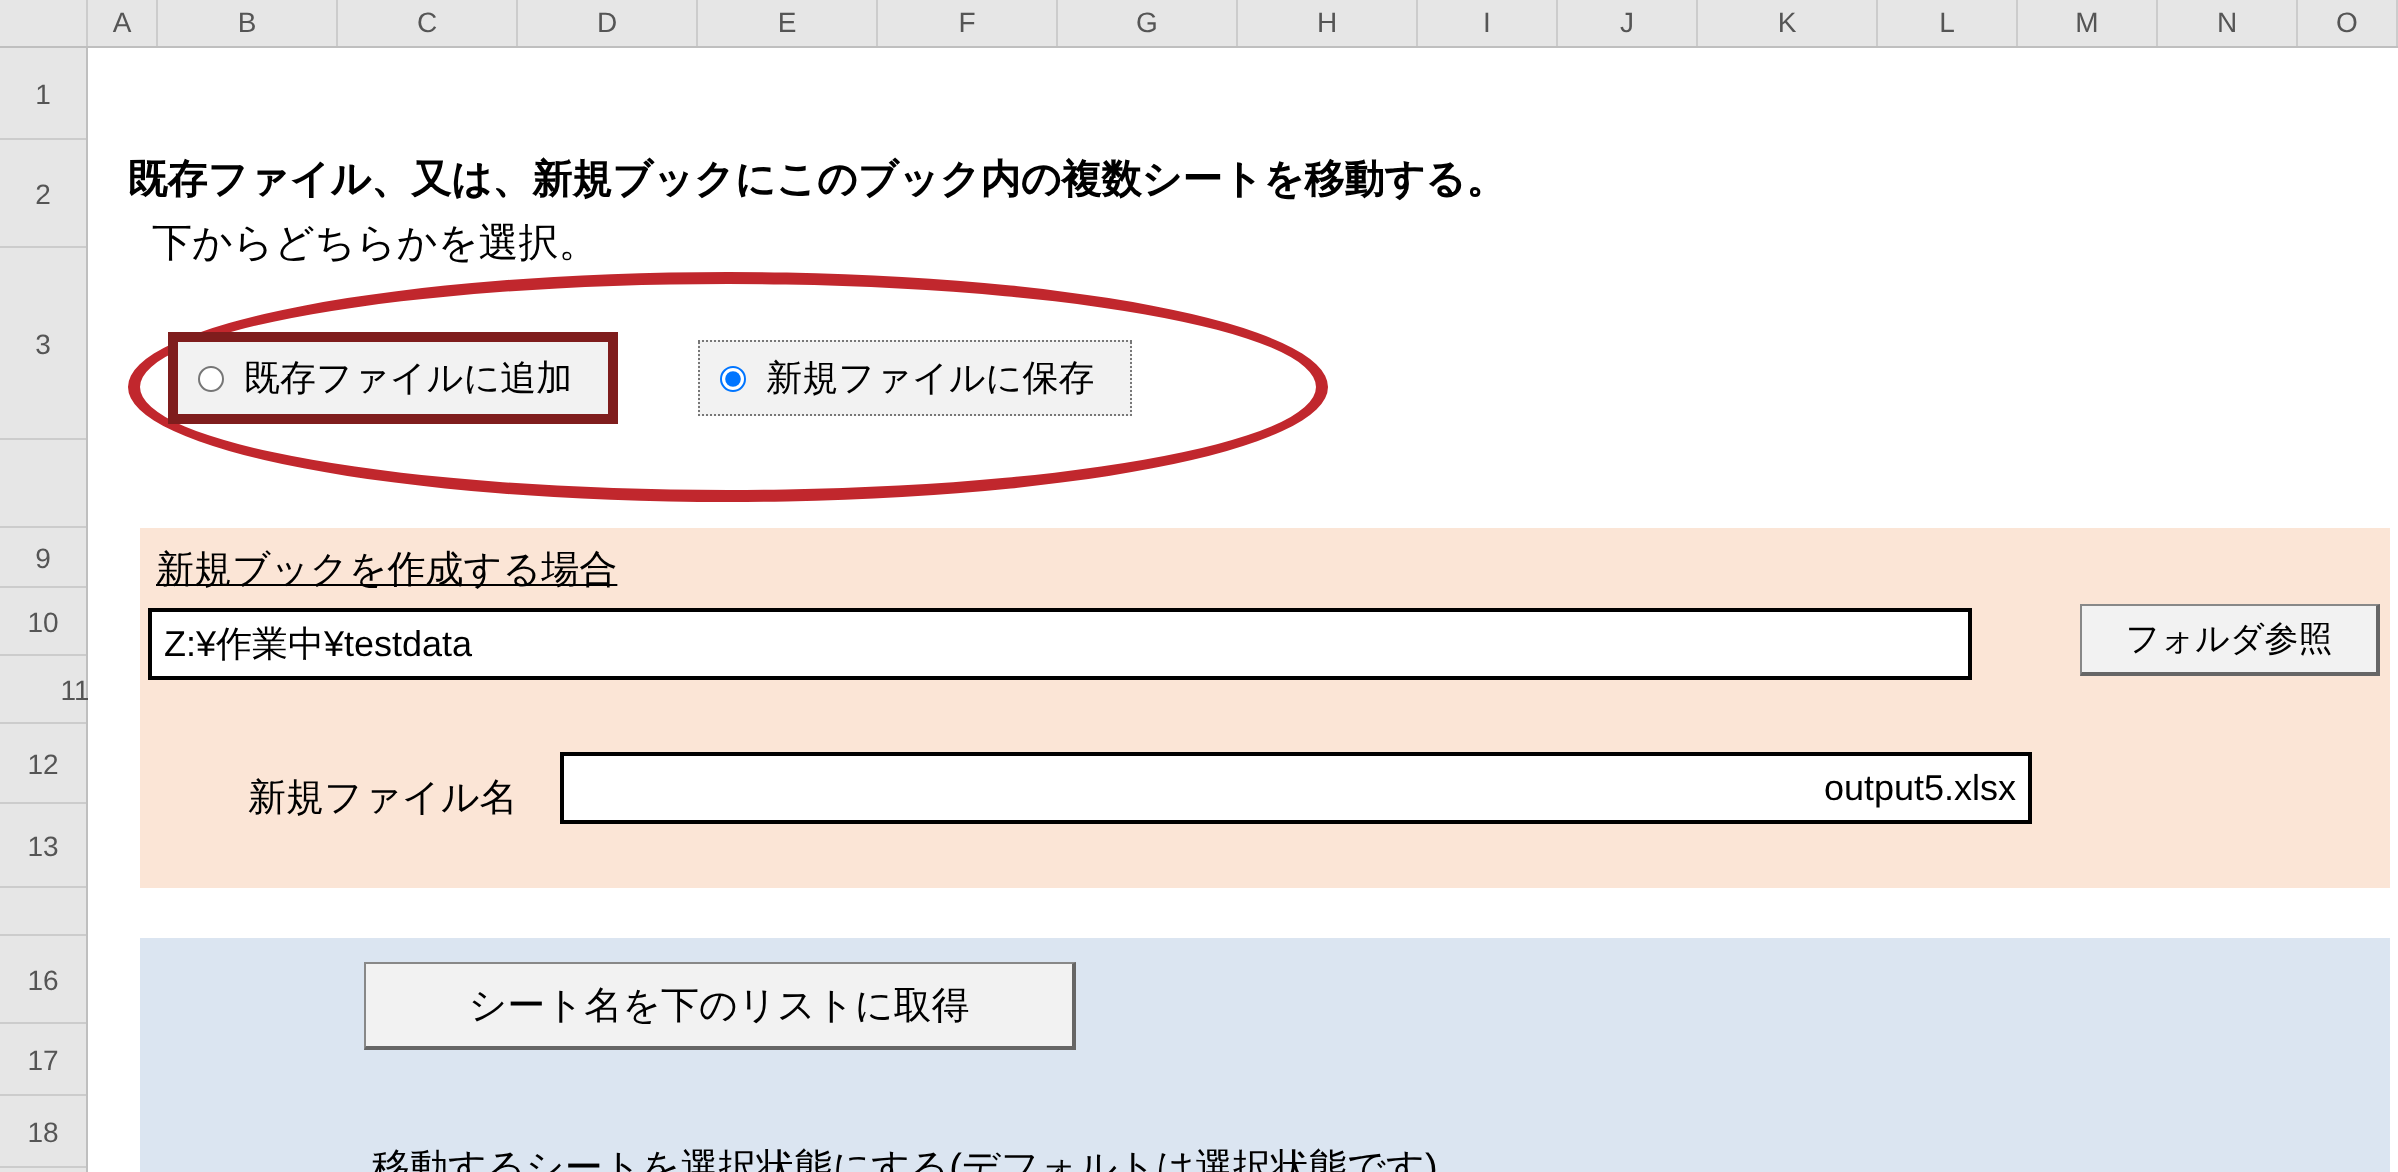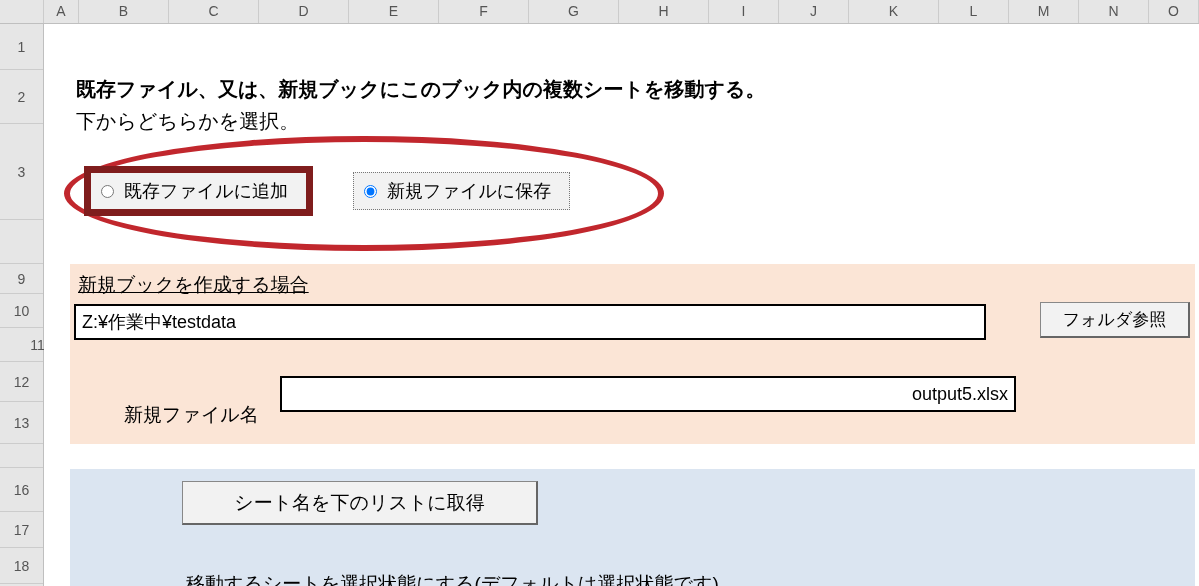--- a/index.html
+++ b/index.html
@@ -54,21 +54,21 @@
   
   .sheet {
     position: absolute;
     left: 44px; top: 24px; right: 0; bottom: 0;
     background: #fff;
     padding: 0;
   }
 
   .title {
     position: absolute;
-    left: 32px; top: 52px;
+    left: 20px; top: 52px;
     font-weight: bold;
     font-size: 20px;
   }
   .subtitle {
     position: absolute;
     left: 32px; top: 84px;
     font-size: 20px;
     font-weight: 400;
   }
 
@@ -76,21 +76,21 @@
   .radio-row {
     position: absolute;
     left: 40px; top: 142px;
     display: flex;
     gap: 40px;
     align-items: center;
     z-index: 5;
   }
   .radio-box {
     background: #f2f2f2;
-    border: 7px solid #7f1d1d;
+    border: 5px solid #7f1d1d;
     padding: 6px 18px 6px 10px;
     display: flex;
     align-items: center;
     font-size: 18px;
     gap: 6px;
   }
   .radio-box.selected {
     border: 1px dotted #777;
   }
   .radio-box input { margin: 0 4px 0 0; }
@@ -141,21 +141,20 @@
     border-right: 2px solid #666;
     background: #f2f2f2;
     font-size: 17px;
     font-family: inherit;
     cursor: pointer;
   }
   .filename-label {
     position: absolute;
     left: 54px; top: 122px;
     font-size: 19px;
-    margin-top: 16px;
   }
   .filename-input {
     position: absolute;
     left: 210px; top: 112px;
     width: 736px; height: 36px;
     border: 2px solid #000;
     background: #fff;
     font-size: 18px;
     padding: 4px 6px;
     text-align: right;

